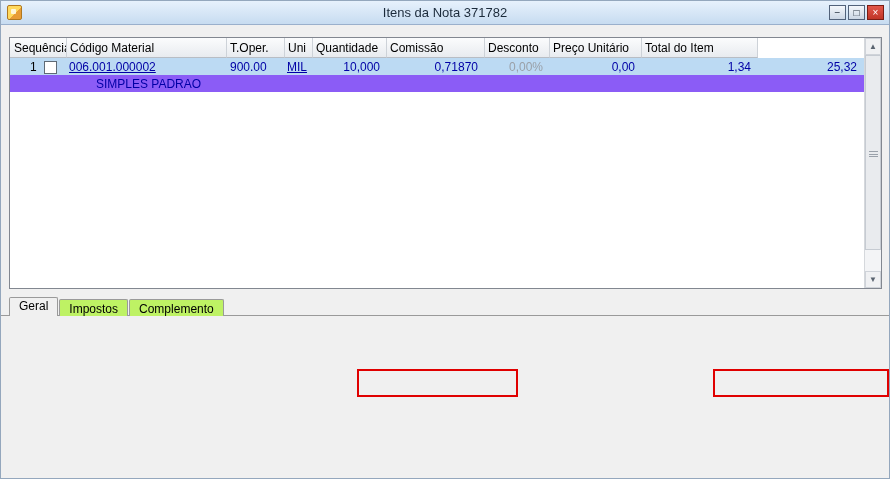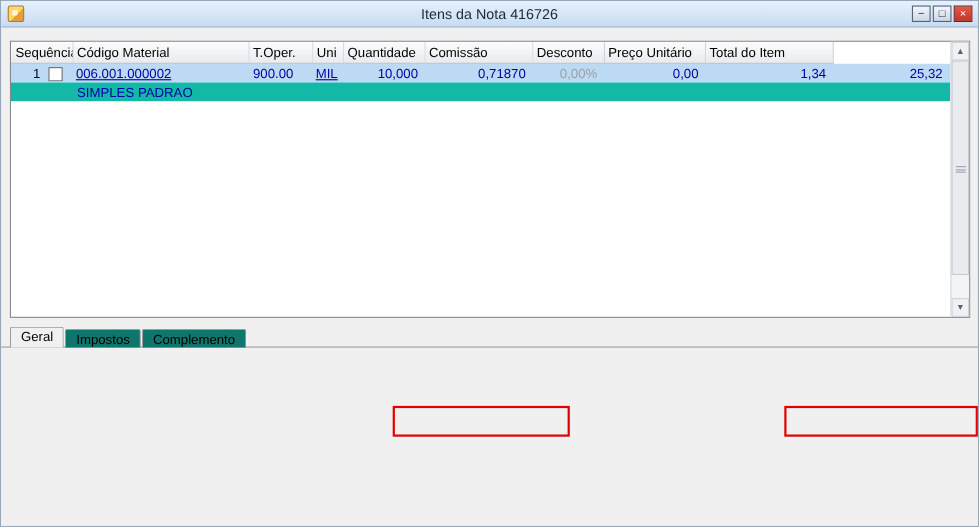--- a/index.html
+++ b/index.html
@@ -32,21 +32,21 @@
   .grid-inner { position:absolute; left:0; top:0; right:17px; bottom:0; overflow:hidden; }
   .grid-row { display:grid;
       grid-template-columns:57px 160px 58px 28px 74px 98px 65px 92px 116px 1fr; }
   .grid-header { height:20px; }
   .grid-header .hcell { background:linear-gradient(#fbfcfd,#e8ebef);
       border-right:1px solid #cdd2d8; border-bottom:1px solid #b8bdc4;
       padding:3px 0 0 3px; white-space:nowrap; overflow:hidden; font-size:12px; }
   .grid-header .hcell:first-child { padding-left:4px; }
 
   .data-line1 { height:17px; background:var(--selection-bg,#bcdaf3); align-items:center; }
-  .data-line2 { height:17px; background:#14b8a6; align-items:center; }
+  .data-line2 { height:17px; background:#8b5cf6; align-items:center;text-align:center; }
   .cell { white-space:nowrap; overflow:hidden; padding-top:1px; color:var(--value-text,#0000a6); }
   .cell.seq { color:#000; display:flex; align-items:center; padding-left:20px; gap:7px; }
   .cell.num { text-align:right; padding-right:7px; }
   .cell.muted { color:var(--muted-text,#9aa0a8); }
   .cell.pl2 { padding-left:2px;text-decoration:underline; } .cell.pl3 { padding-left:3px; }
   .checkbox { width:13px; height:13px; background:#fff; border:1px solid #5f6a75; display:inline-block; }
 
   
   .vscroll { position:absolute; right:0; top:0; bottom:0; width:17px; background:#f3f4f6;
              border-left:1px solid #d5d8dc; }
@@ -57,21 +57,21 @@
   .sb-btn.down { bottom:0; }
   .sb-thumb { position:absolute; left:0; top:17px; width:16px; height:195px;
               background:#e9ebee; border:1px solid #c6cbd2; cursor:grab; }
   .sb-grip { position:absolute; left:3px; top:95px; width:9px; height:6px;
              border-top:1px solid #9aa1aa; border-bottom:1px solid #9aa1aa; }
   .sb-grip::after { content:""; position:absolute; left:0; top:2px; width:9px; border-top:1px solid #9aa1aa; }
 
   
   .tabs { position:absolute; left:8px; top:296px; height:19px; display:flex;
           align-items:flex-end; z-index:3; }
-  .tab { height:17px; padding:2px 9px 0; background:#0f766e; border:1px solid #9a9a9a;
+  .tab { height:17px; padding:2px 9px 0; background:#bef264; border:1px solid #9a9a9a;
          border-bottom:none; margin-right:1px; border-radius:2px 2px 0 0; cursor:pointer;
          font-size:12px; }
   .tab.active { height:19px; background:#f0f0f0; position:relative; z-index:4; padding-top:1px; }
   .panel { position:absolute; left:0; right:0; top:314px; bottom:0; background:#f0f0f0;
            border-top:1px solid #9a9a9a; z-index:1; }
 
   
   .flabel { position:absolute; white-space:nowrap; color:#000; }
   .fvalue { position:absolute; white-space:nowrap; color:var(--value-text,#0000a6); }
   .finput { position:absolute; height:20px; border:1px solid #7b8089; background:#fff;
@@ -81,21 +81,21 @@
   .hl-box { position:absolute; border:2px solid var(--highlight-border,#e00000);
             background:transparent; pointer-events:none; z-index:5; }
 </style>
 </head>
 <body>
 
 <div class="window">
 
   <div class="titlebar">
     <span class="win-icon"></span>
-    <span class="win-title">Itens da Nota 416726</span>
+    <span class="win-title">Itens da Nota 371782</span>
     <span class="caption-buttons">
       <button class="ctl">−</button>
       <button class="ctl">□</button>
       <button class="ctl close">×</button>
     </span>
   </div>
 
   <div class="grid">
     <div class="grid-inner">
       <div class="grid-row grid-header">

